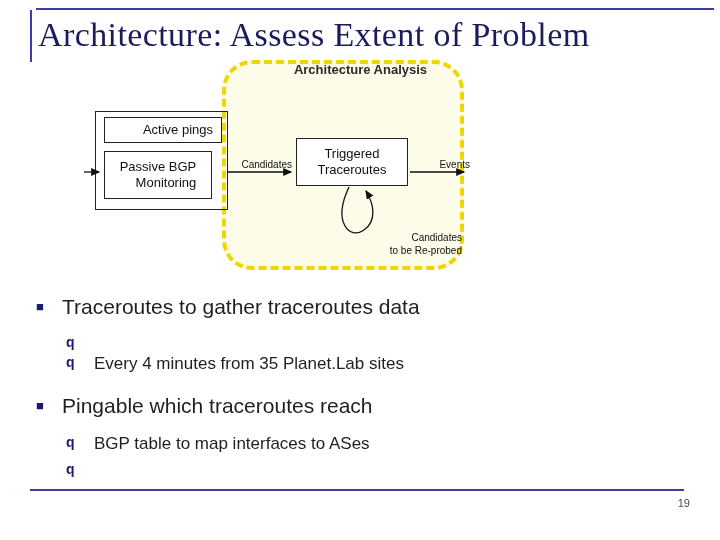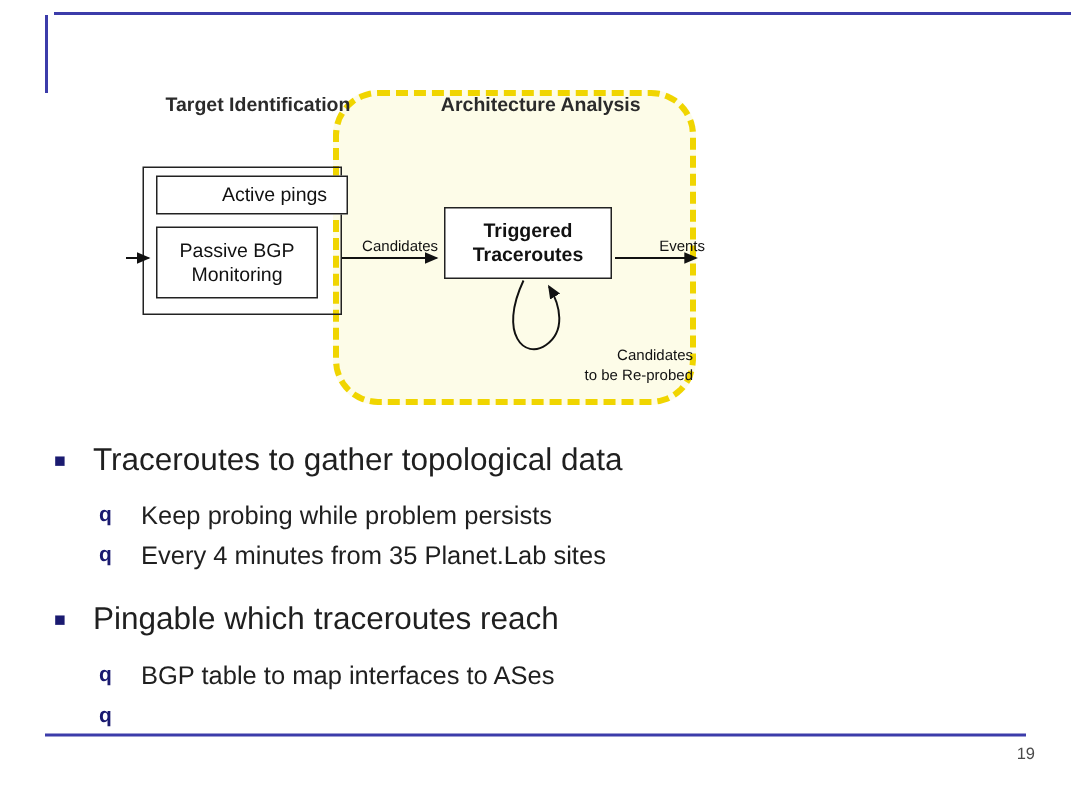--- a/index.html
+++ b/index.html
@@ -35,23 +35,23 @@
   }
   .group-box {
     position:absolute; left:95px; top:111px; width:133px; height:99px;
     border:1.5px solid #222; box-sizing:border-box; background:transparent;
   }
   .dbox {
     position:absolute; background:#fff; border:1.2px solid #222; box-sizing:border-box;
     display:flex; align-items:center; justify-content:center; text-align:center;
     font-size:13px; color:#111; white-space:pre-line; line-height:1.25;
   }
-  .active-box    { left:104px; top:117px; width:128px; height:26px;padding-left:30px; }
-  .passive-box   { left:104px; top:151px; width:108px; height:48px; }
-  .triggered-box { left:296px; top:138px; width:112px; height:48px; font-weight:bold; border-width:1.5px; }
+  .active-box    { left:104px; top:117px; width:118px; height:26px;padding-left:30px; }
+  .passive-box   { left:104px; top:151px; width:108px; height:48px;text-align:right; }
+  .triggered-box { left:296px; top:138px; width:112px; height:48px; font-weight:normal; border-width:1.5px; }
   .arrow-label {
     position:absolute; font-size:10px; color:#111; text-align:right;
     white-space:pre-line; line-height:1.3;
   }
   .candidates-label { left:226px; top:158px; width:66px; }
   .events-label     { left:420px; top:158px; width:50px; }
   .reprobe-label    { left:366px; top:231px; width:96px; }
   svg.arrows { position:absolute; left:0; top:0; width:720px; height:540px; pointer-events:none; }
 
   
@@ -65,26 +65,26 @@
   .b2 .text   { font-size:17px; line-height:27px; }
 </style>
 </head>
 <body>
 
 <div class="slide">
 
   <div class="top-rule"></div>
   <div class="title-rule"></div>
 
+  <h1 class="title">Architecture: Assess Extent of Problem</h1>
 
   <div class="diagram">
 
     <div class="yellow-region"></div>
 
-    <div class="diag-label target-label">Target Identification</div>
     <div class="diag-label reach-label">Architecture Analysis</div>
 
 
     <div class="group-box"></div>
 
     <div class="dbox active-box">Active pings</div>
     <div class="dbox passive-box">Passive BGP
 Monitoring</div>
     <div class="dbox triggered-box">Triggered
 Traceroutes</div>
@@ -105,25 +105,24 @@
       <path d="M 410 172 L 464 172" stroke="#111" stroke-width="1.3" fill="none" marker-end="url(#arr)"></path>
       <path d="M 349 187 C 332 223 350 240 364 230 C 377 221 374 204 366 191" stroke="#111" stroke-width="1.3" fill="none" marker-end="url(#arr)"></path>
     </svg>
   </div>
 
   <div class="bullets">
 
     <div class="bgroup">
       <div class="b1">
         <span class="marker">■</span>
-        <span class="text">Traceroutes to gather topological data</span>
+        <span class="text">Traceroutes to gather traceroutes data</span>
       </div>
       <div class="b2">
         <span class="marker">q</span>
-        <span class="text">Keep probing while problem persists</span>
       </div>
       <div class="b2">
         <span class="marker">q</span>
         <span class="text">Every 4 minutes from 35 Planet.Lab sites</span>
       </div>
     </div>
 
     <div class="bgroup">
       <div class="b1">
         <span class="marker">■</span>

